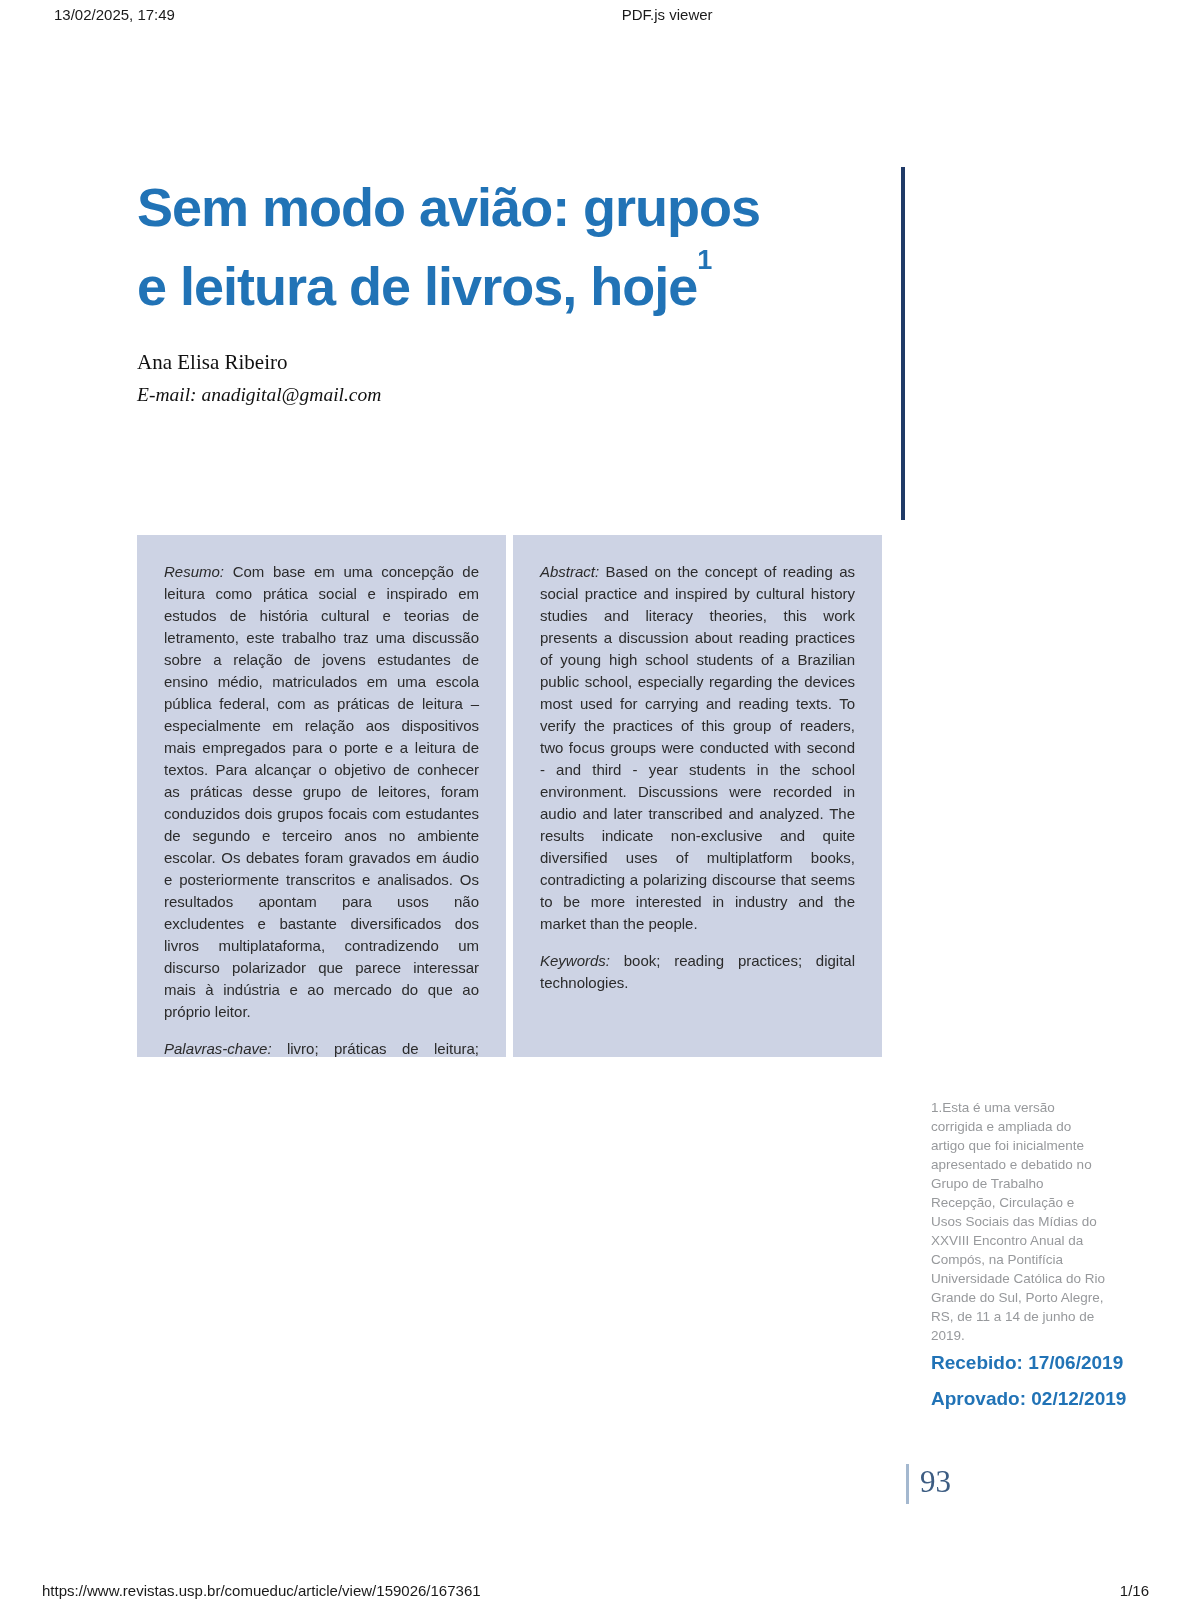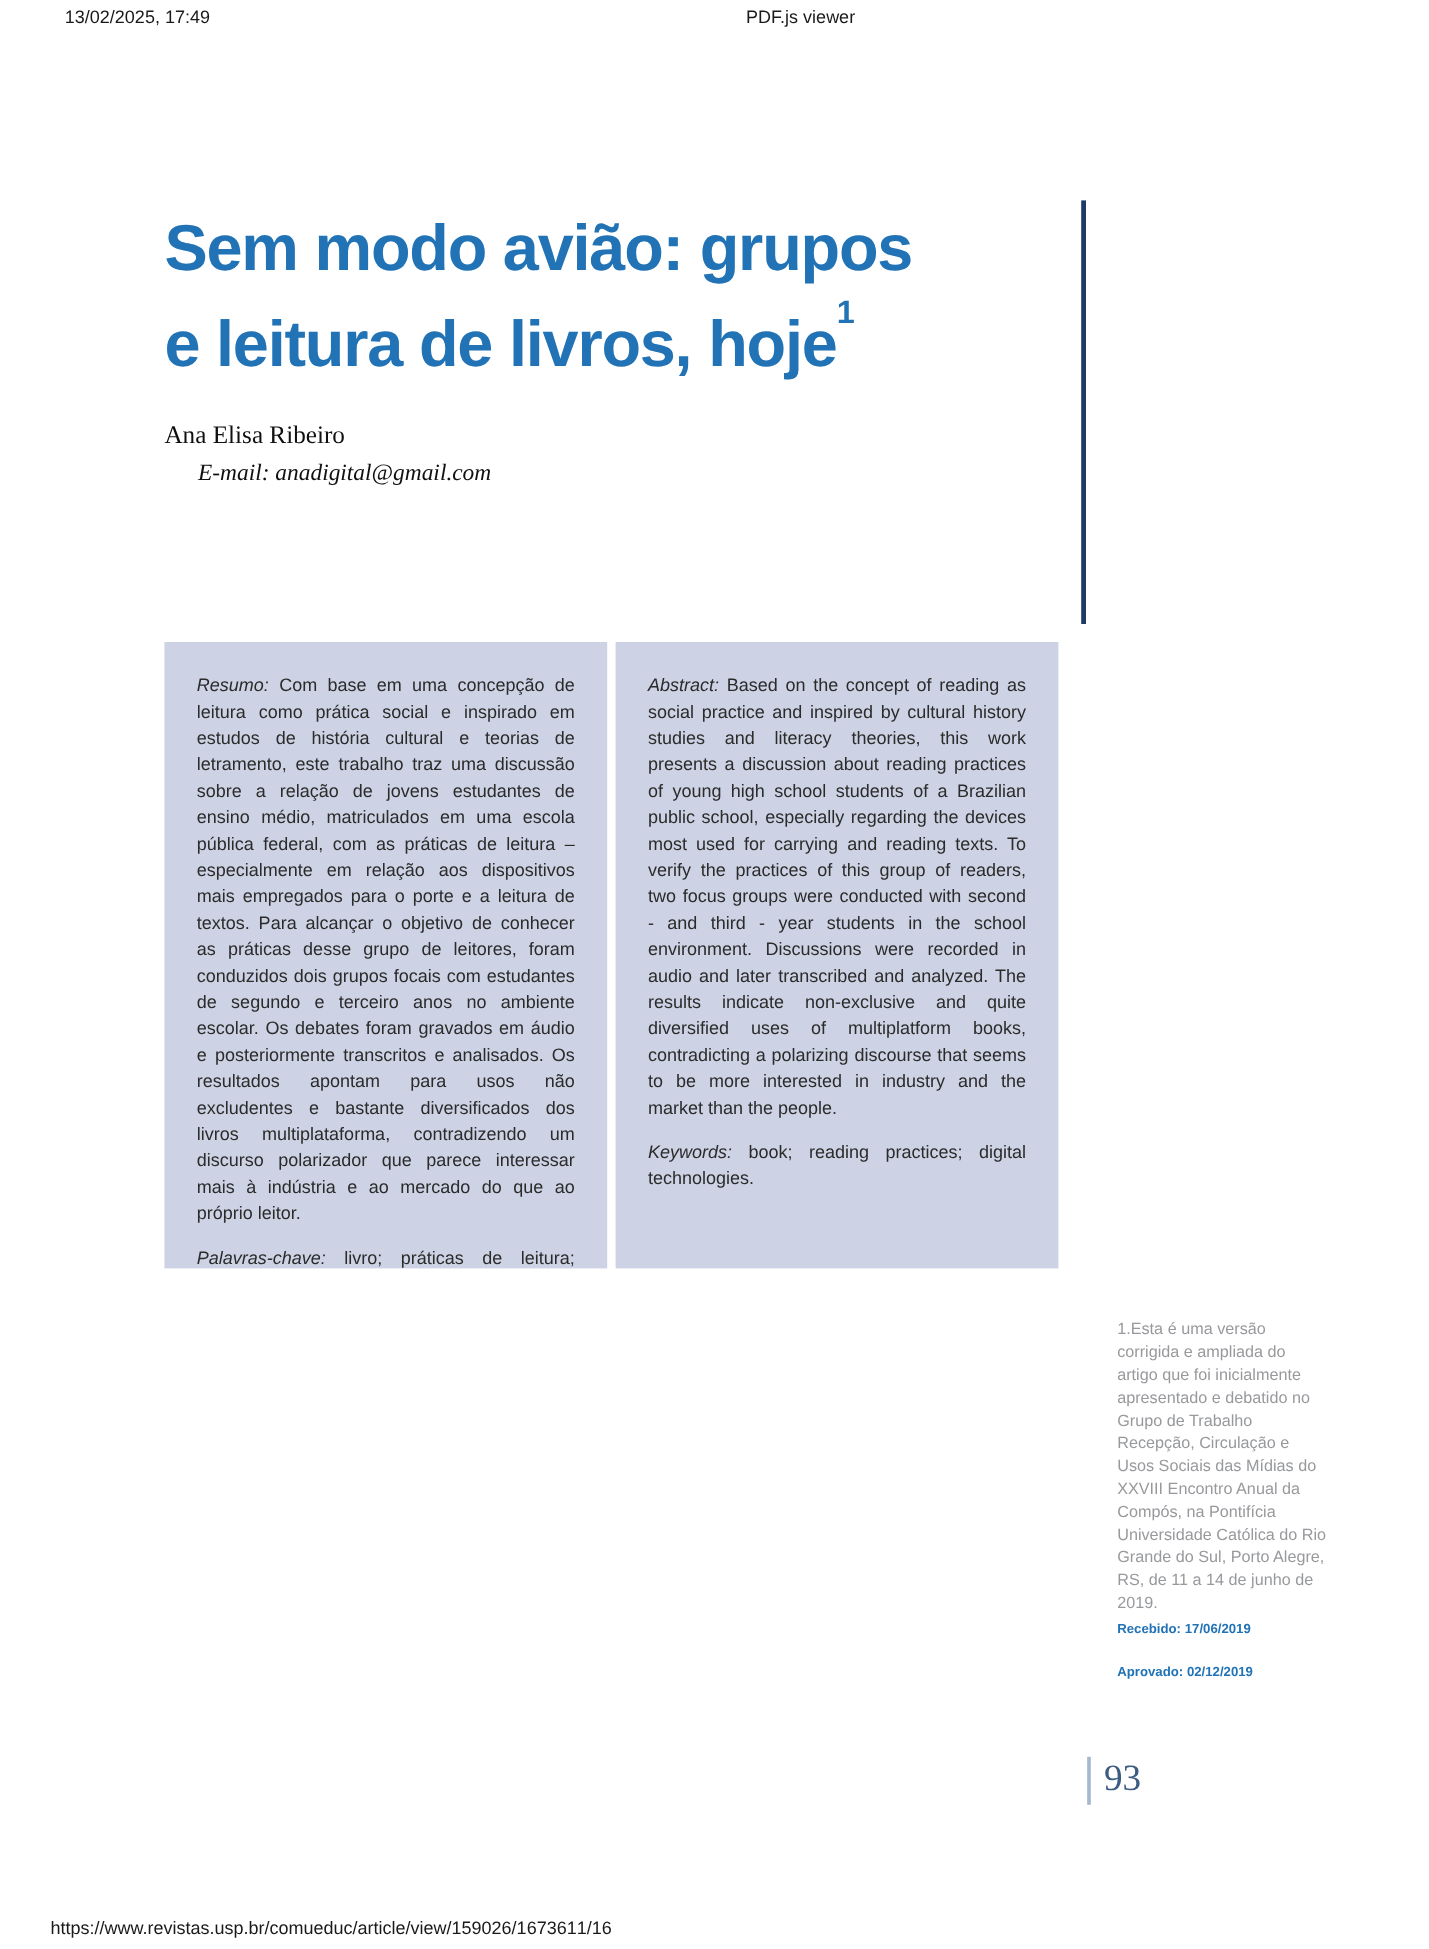--- a/index.html
+++ b/index.html
@@ -11,21 +11,21 @@
     margin:0 auto;
     background:#fff;
     font-family:"Liberation Sans", sans-serif;
     color:#000;
     overflow:hidden;
   }
 
   
   .chrome{ position:absolute; left:42px; right:42px; font-size:15px; color:#1a1a1a; }
   .chrome-top{ top:6px; height:20px;margin-left:12px; }
-  .chrome-bottom{ bottom:8px; display:flex; }
+  .chrome-bottom{ bottom:25px; display:flex; justify-content:space-between; }
   .chrome-center{ position:absolute; left:56%; transform:translateX(-50%); white-space:nowrap; }
 
   
   .accent-rule{
     position:absolute; left:901px; top:167px;
     width:4px; height:353px;
     background:var(--accent-navy, #203a67);
   }
 
   
@@ -41,21 +41,21 @@
   
   .author{
     position:absolute; left:137px; top:350px; width:748px;
     font-family:"Liberation Serif", serif; color:#101010;
   }
   .author-name{ font-size:21px; margin-bottom:9px; }
   .author-affiliation{
     font-style:italic; font-size:19.5px; line-height:26px;
     text-align:justify;
   }
-  .author-email{ font-style:italic; font-size:19.5px; margin-top:2px;margin-left:28px; }
+  .author-email{ font-style:italic; font-size:19.5px; margin-top:2px; }
 
   
   .abstract-row{
     position:absolute; left:137px; top:535px; width:745px;
     display:flex; gap:7px;
   }
   .abs-box{
     flex:1 1 0;
     height:522px;
     background:var(--box-bg, #cdd3e4);
@@ -69,21 +69,21 @@
   .abs-label{ font-style:italic; }
 
   
   .footnote{
     position:absolute; left:931px; top:1098px; width:176px;
     font-size:13.5px; line-height:19px;
     color:var(--footnote-gray, #97999c);
   }
   .date-line{
     position:absolute; left:931px;
-    font-size:11px; font-weight:700;
+    font-size:19px; font-weight:700;
     color:var(--dates-blue, #2173b6);
     white-space:nowrap;
   }
   .date-received{ top:1352px; }
   .date-approved{ top:1388px; }
 
   
   .pageno-wrap{
     position:absolute; left:906px; top:1464px;
     display:flex; align-items:flex-start; gap:11px;

